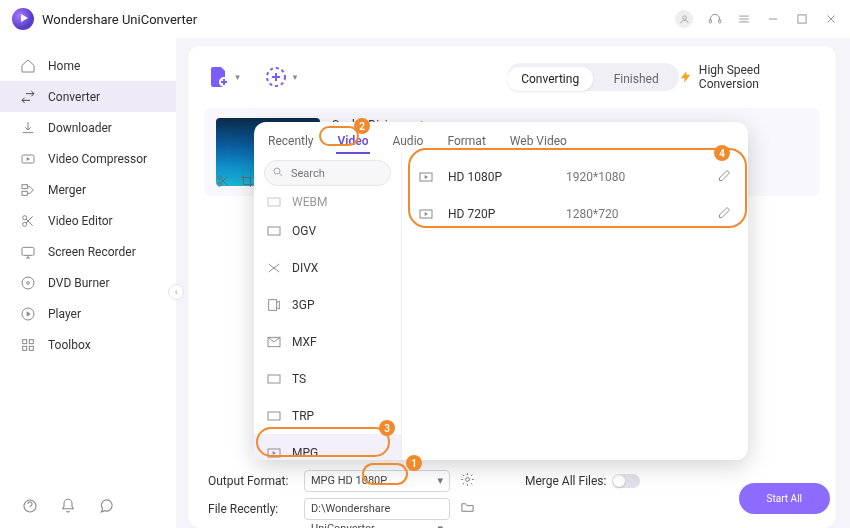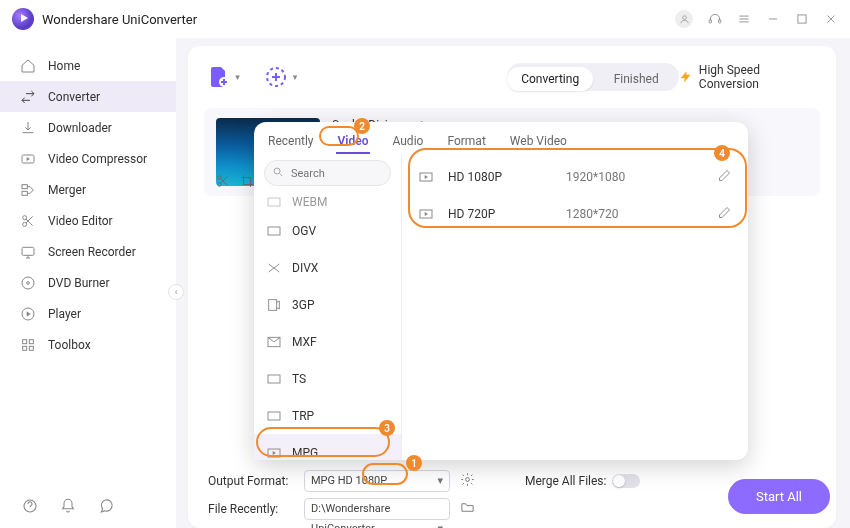--- a/index.html
+++ b/index.html
@@ -40,21 +40,21 @@
 .convert-btn{position:absolute;right:18px;top:102px;background:#e8e1fb;color:#6a4dd6;border:none;border-radius:5px;padding:7px 18px;cursor:pointer;font-size:12px}
 .bottombar{height:62px;padding:6px 4px 10px;display:flex;flex-direction:column;justify-content:center;gap:6px;font-size:12px;color:#555}
 .brow{display:flex;align-items:center;gap:10px}
 .blabel{width:86px}
 .bsel{width:146px;height:22px;border:1px solid #d8d5e0;border-radius:4px;background:#fff;padding:0 6px;font-size:11px;color:#444;display:inline-block;line-height:20px;position:relative;cursor:pointer}
 .bsel::after{content:"▾";position:absolute;right:6px;color:#777}
 .bicon svg{width:15px;height:15px;stroke:#777;fill:none;stroke-width:1.5}
 .merge{display:flex;align-items:center;gap:6px;margin-left:40px}
 .toggle{width:28px;height:14px;background:#e2e0e9;border-radius:8px;position:relative;cursor:pointer}
 .toggle::after{content:"";position:absolute;width:12px;height:12px;background:#fff;border-radius:50%;top:1px;left:1px;box-shadow:0 1px 2px rgba(0,0,0,.2)}
-.startall{position:absolute;right:20px;bottom:14px;background:#8e6bff;color:#fff;border:none;border-radius:18px;padding:10px 28px;cursor:pointer;font-size:13px}
+.startall{position:absolute;right:20px;bottom:14px;background:#8e6bff;color:#fff;border:none;border-radius:18px;padding:10px 28px;cursor:pointer;font-size:10px}
 
 .popup{position:absolute;left:254px;top:122px;width:494px;height:338px;background:#fff;border-radius:12px;box-shadow:0 6px 24px rgba(0,0,0,.18);display:flex;flex-direction:column;z-index:20}
 .ptabs{display:flex;gap:20px;padding:8px 12px 0}
 .ptab{padding:4px 2px;color:#666;cursor:pointer;position:relative}
 .ptab.active{color:#6a4dd6;font-weight:600;border-bottom:2px solid #6a4dd6}
 .pbody{flex:1;display:flex;overflow:hidden}
 .fmtcol{width:148px;border-right:1px solid #eee;display:flex;flex-direction:column}
 .searchwrap{padding:6px 10px}
 .search{width:100%;height:26px;border:1px solid #e6e6e6;border-radius:14px;background:#f7f7f9;padding:0 8px 0 26px;font-size:11px;outline:none}
 .searchwrap{position:relative}

